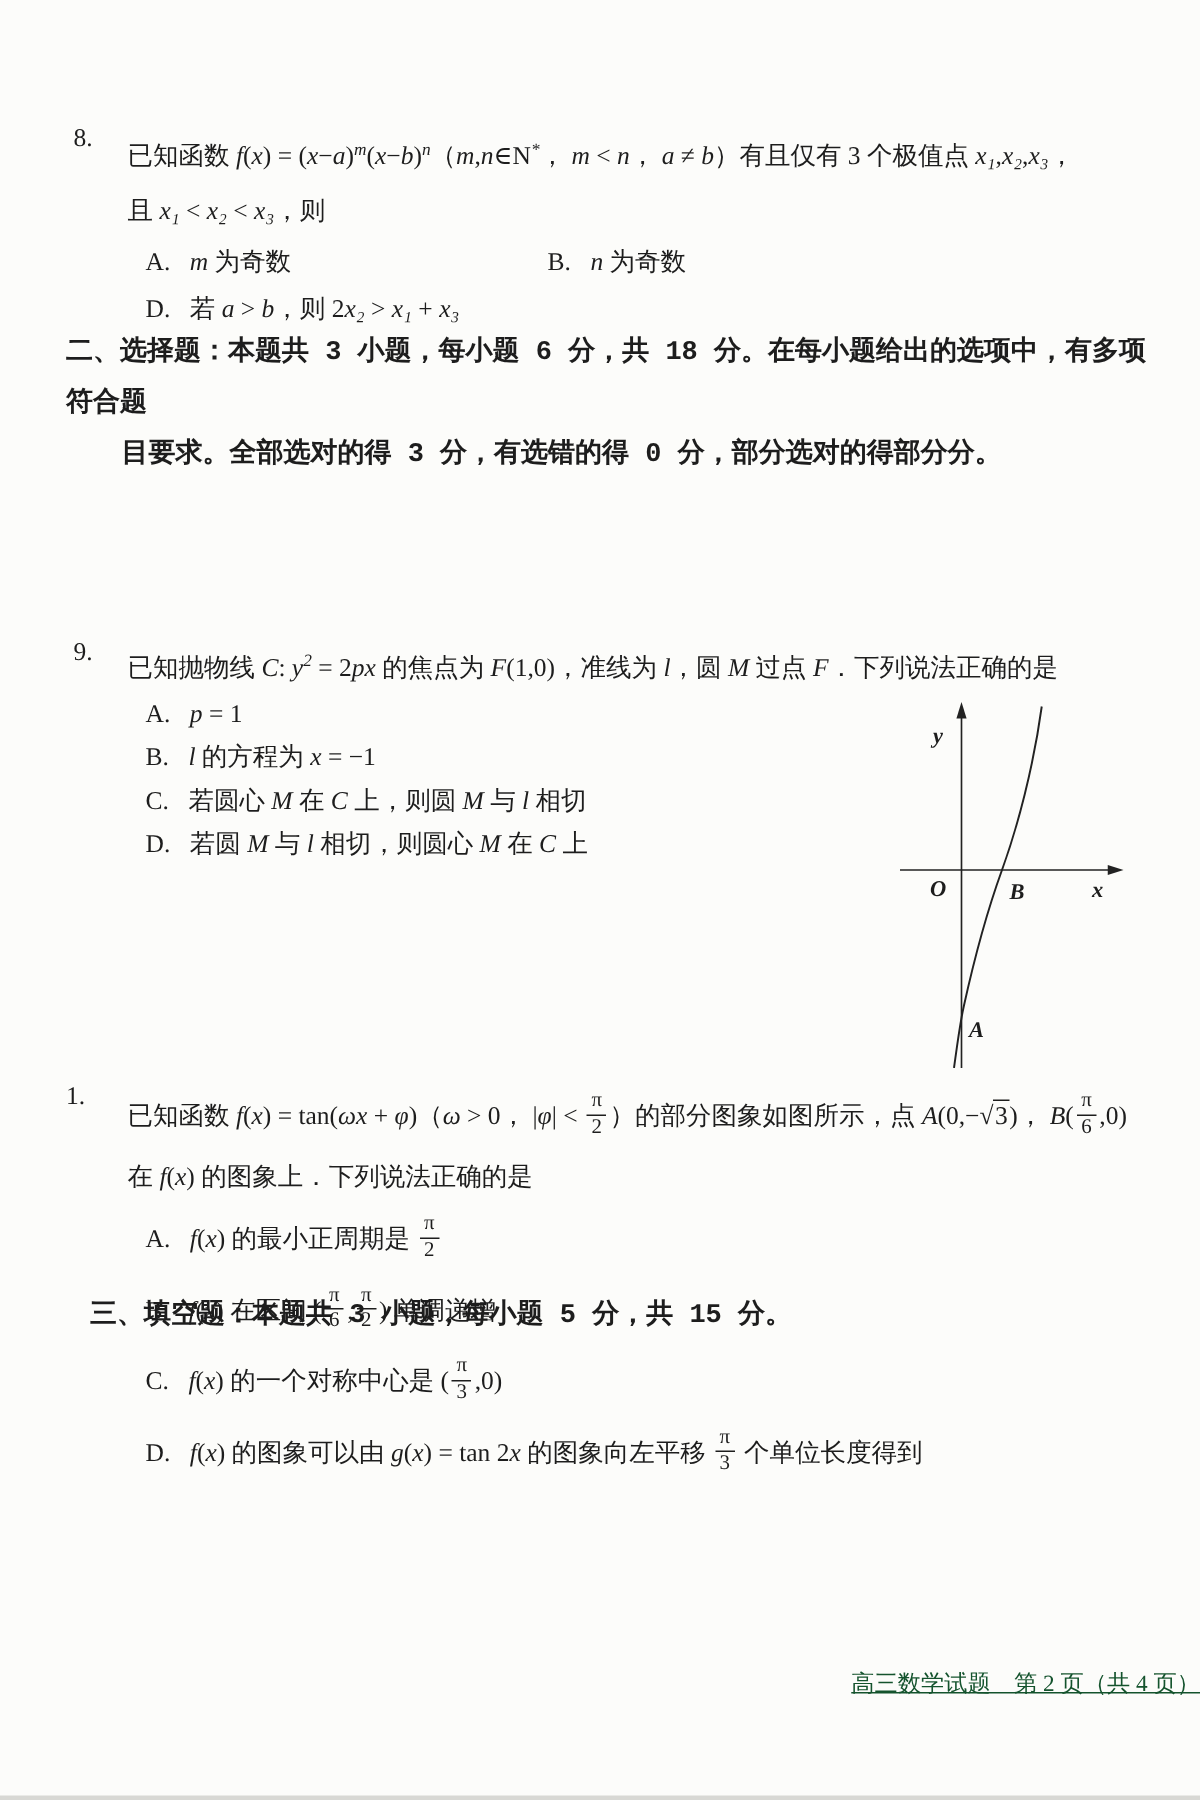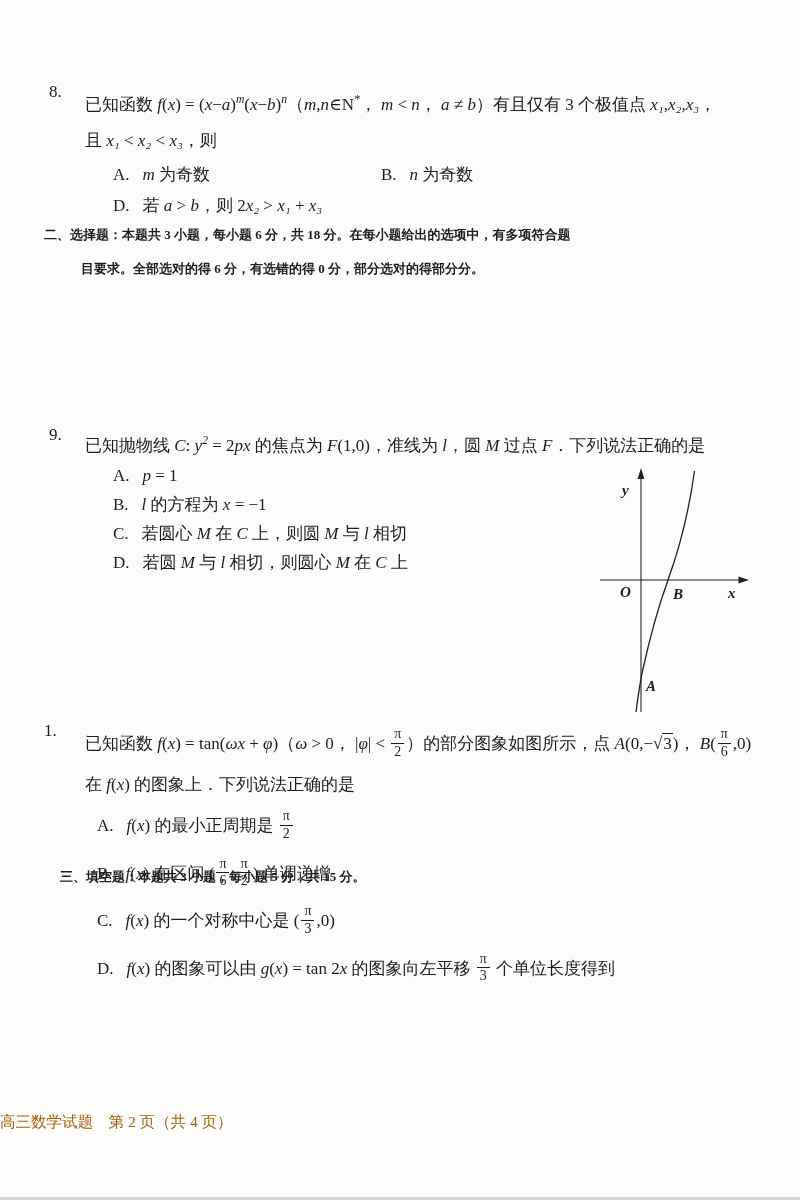--- a/index.html
+++ b/index.html
@@ -8,63 +8,63 @@
     background:#fcfcfa;overflow:hidden;
     font-family:"Liberation Serif","DejaVu Serif",serif;
     color:#1d1d1d;font-size:17px;
   }
   .page::after{content:"";position:absolute;left:0;right:0;bottom:0;height:3px;background:#d8d8d4;}
   .block{position:absolute;left:44px;right:34px;}
   .q{position:relative;padding-left:41px;}
   .qnum{position:absolute;left:0;top:0;width:38px;}
   .d1 .qnum{left:5px;}
   .qline{line-height:36px;}
-  .sec{font-family:Liberation Serif, serif;font-weight:700;font-size:13px;}
+  .sec{font-family:Liberation Mono, monospace;font-weight:700;font-size:18px;}
   .sec .qline{line-height:34px;}
   .sec .l2{padding-left:37px;}
   .optgrid{display:grid;grid-template-columns:268px auto;padding-left:12px;}
   .optgrid .opt{line-height:31px;}
   .optlist{padding-left:12px;}
-  .opt{white-space:nowrap;margin-left:16px;}
+  .opt{white-space:nowrap;}
   .olabel{margin-right:13px;}
   .q9opts .opt{line-height:29px;}
   .opt10{padding-left:12px;line-height:26px;margin-top:13px;white-space:nowrap;}
   .opt10.first{margin-top:7px;}
   .q10line1{line-height:46px;}
   i{font-style:italic;}
   sup{font-size:0.68em;font-style:italic;}
   .frac{display:inline-flex;flex-direction:column;align-items:center;vertical-align:middle;
         font-size:0.82em;line-height:1.2;margin:0 2px;transform:translateY(-2px);}
   .frac .num{border-bottom:1px solid #1d1d1d;padding:0 3px;}
   .frac .den{padding:0 3px;}
   .sq{white-space:nowrap;}
   .sq .bar{border-top:1px solid #1d1d1d;padding:0 1px;}
   .graph{position:absolute;left:592px;top:462px;width:185px;height:250px;}
   .graph text{font-family:"Liberation Serif","DejaVu Serif",serif;font-size:15px;font-style:italic;font-weight:600;fill:#1d1d1d;}
-  .footer{position:absolute;left:0;right:0;top:1112px;text-align:left;font-size:15.5px;color:#a16207;}
+  .footer{position:absolute;left:0;right:0;top:1112px;text-align:right;font-size:15.5px;color:#14532d;text-decoration:underline;}
 </style>
 </head>
 <body>
 
 <div class="page">
 
   <div class="block q d1" style="top:82px;">
     <span class="qnum">8.</span>
     <div class="qline">已知函数 <i>f</i>(<i>x</i>) = (<i>x</i>−<i>a</i>)<sup>m</sup>(<i>x</i>−<i>b</i>)<sup>n</sup>（<i>m</i>,<i>n</i>∈N<sup>*</sup>， <i>m</i> &lt; <i>n</i>， <i>a</i> ≠ <i>b</i>）有且仅有 3 个极值点 <i>x₁</i>,<i>x₂</i>,<i>x₃</i>，</div>
     <div class="qline">且 <i>x₁</i> &lt; <i>x₂</i> &lt; <i>x₃</i>，则</div>
     <div class="optgrid">
       <div class="opt"><span class="olabel">A.</span><span><i>m</i> 为奇数</span></div>
       <div class="opt"><span class="olabel">B.</span><span><i>n</i> 为奇数</span></div>
       <div class="opt"><span class="olabel">D.</span><span>若 <i>a</i> &gt; <i>b</i>，则 2<i>x₂</i> &gt; <i>x₁</i> + <i>x₃</i></span></div>
     </div>
   </div>
 
   <div class="block sec" style="top:218px;">
     <div class="qline">二、选择题：本题共 3 小题，每小题 6 分，共 18 分。在每小题给出的选项中，有多项符合题</div>
-    <div class="qline l2">目要求。全部选对的得 6 分，有选错的得 0 分，部分选对的得部分分。</div>
+    <div class="qline l2">目要求。全部选对的得 3 分，有选错的得 0 分，部分选对的得部分分。</div>
   </div>
 
   <div class="block q d1" style="top:286px;">
     <span class="qnum">9.</span>
     <div class="qline" style="line-height:32px;">已知抛物线 <i>C</i>: <i>y</i><sup>2</sup> = 2<i>px</i> 的焦点为 <i>F</i>(1,0)，准线为 <i>l</i>，圆 <i>M</i> 过点 <i>F</i>．下列说法正确的是</div>
     <div class="optlist q9opts">
       <div class="opt"><span class="olabel">A.</span><span><i>p</i> = 1</span></div>
       <div class="opt"><span class="olabel">B.</span><span><i>l</i> 的方程为 <i>x</i> = −1</span></div>
       <div class="opt"><span class="olabel">C.</span><span>若圆心 <i>M</i> 在 <i>C</i> 上，则圆 <i>M</i> 与 <i>l</i> 相切</span></div>
       <div class="opt"><span class="olabel">D.</span><span>若圆 <i>M</i> 与 <i>l</i> 相切，则圆心 <i>M</i> 在 <i>C</i> 上</span></div>

